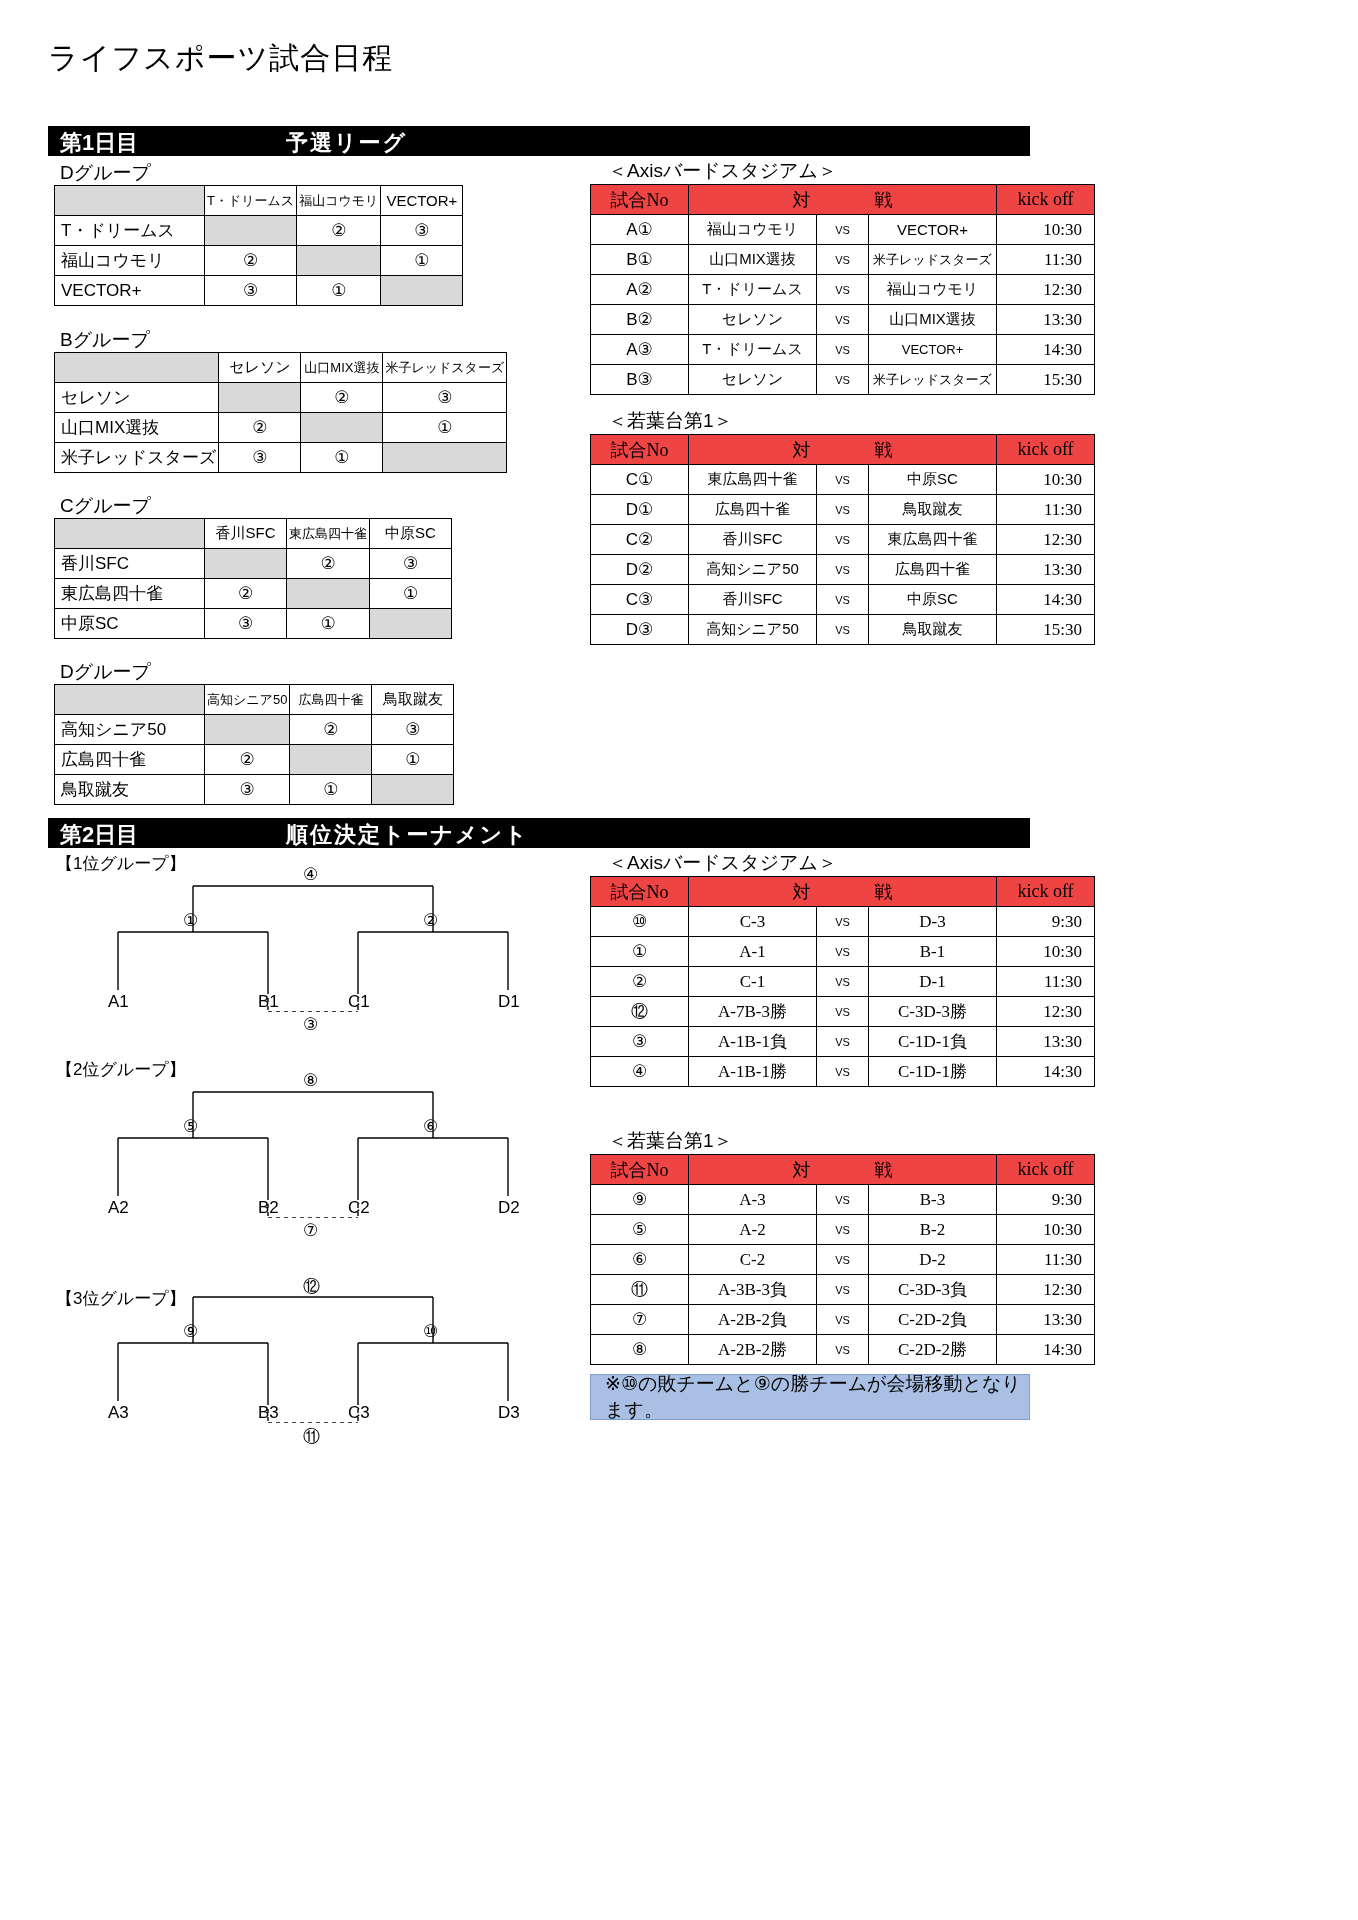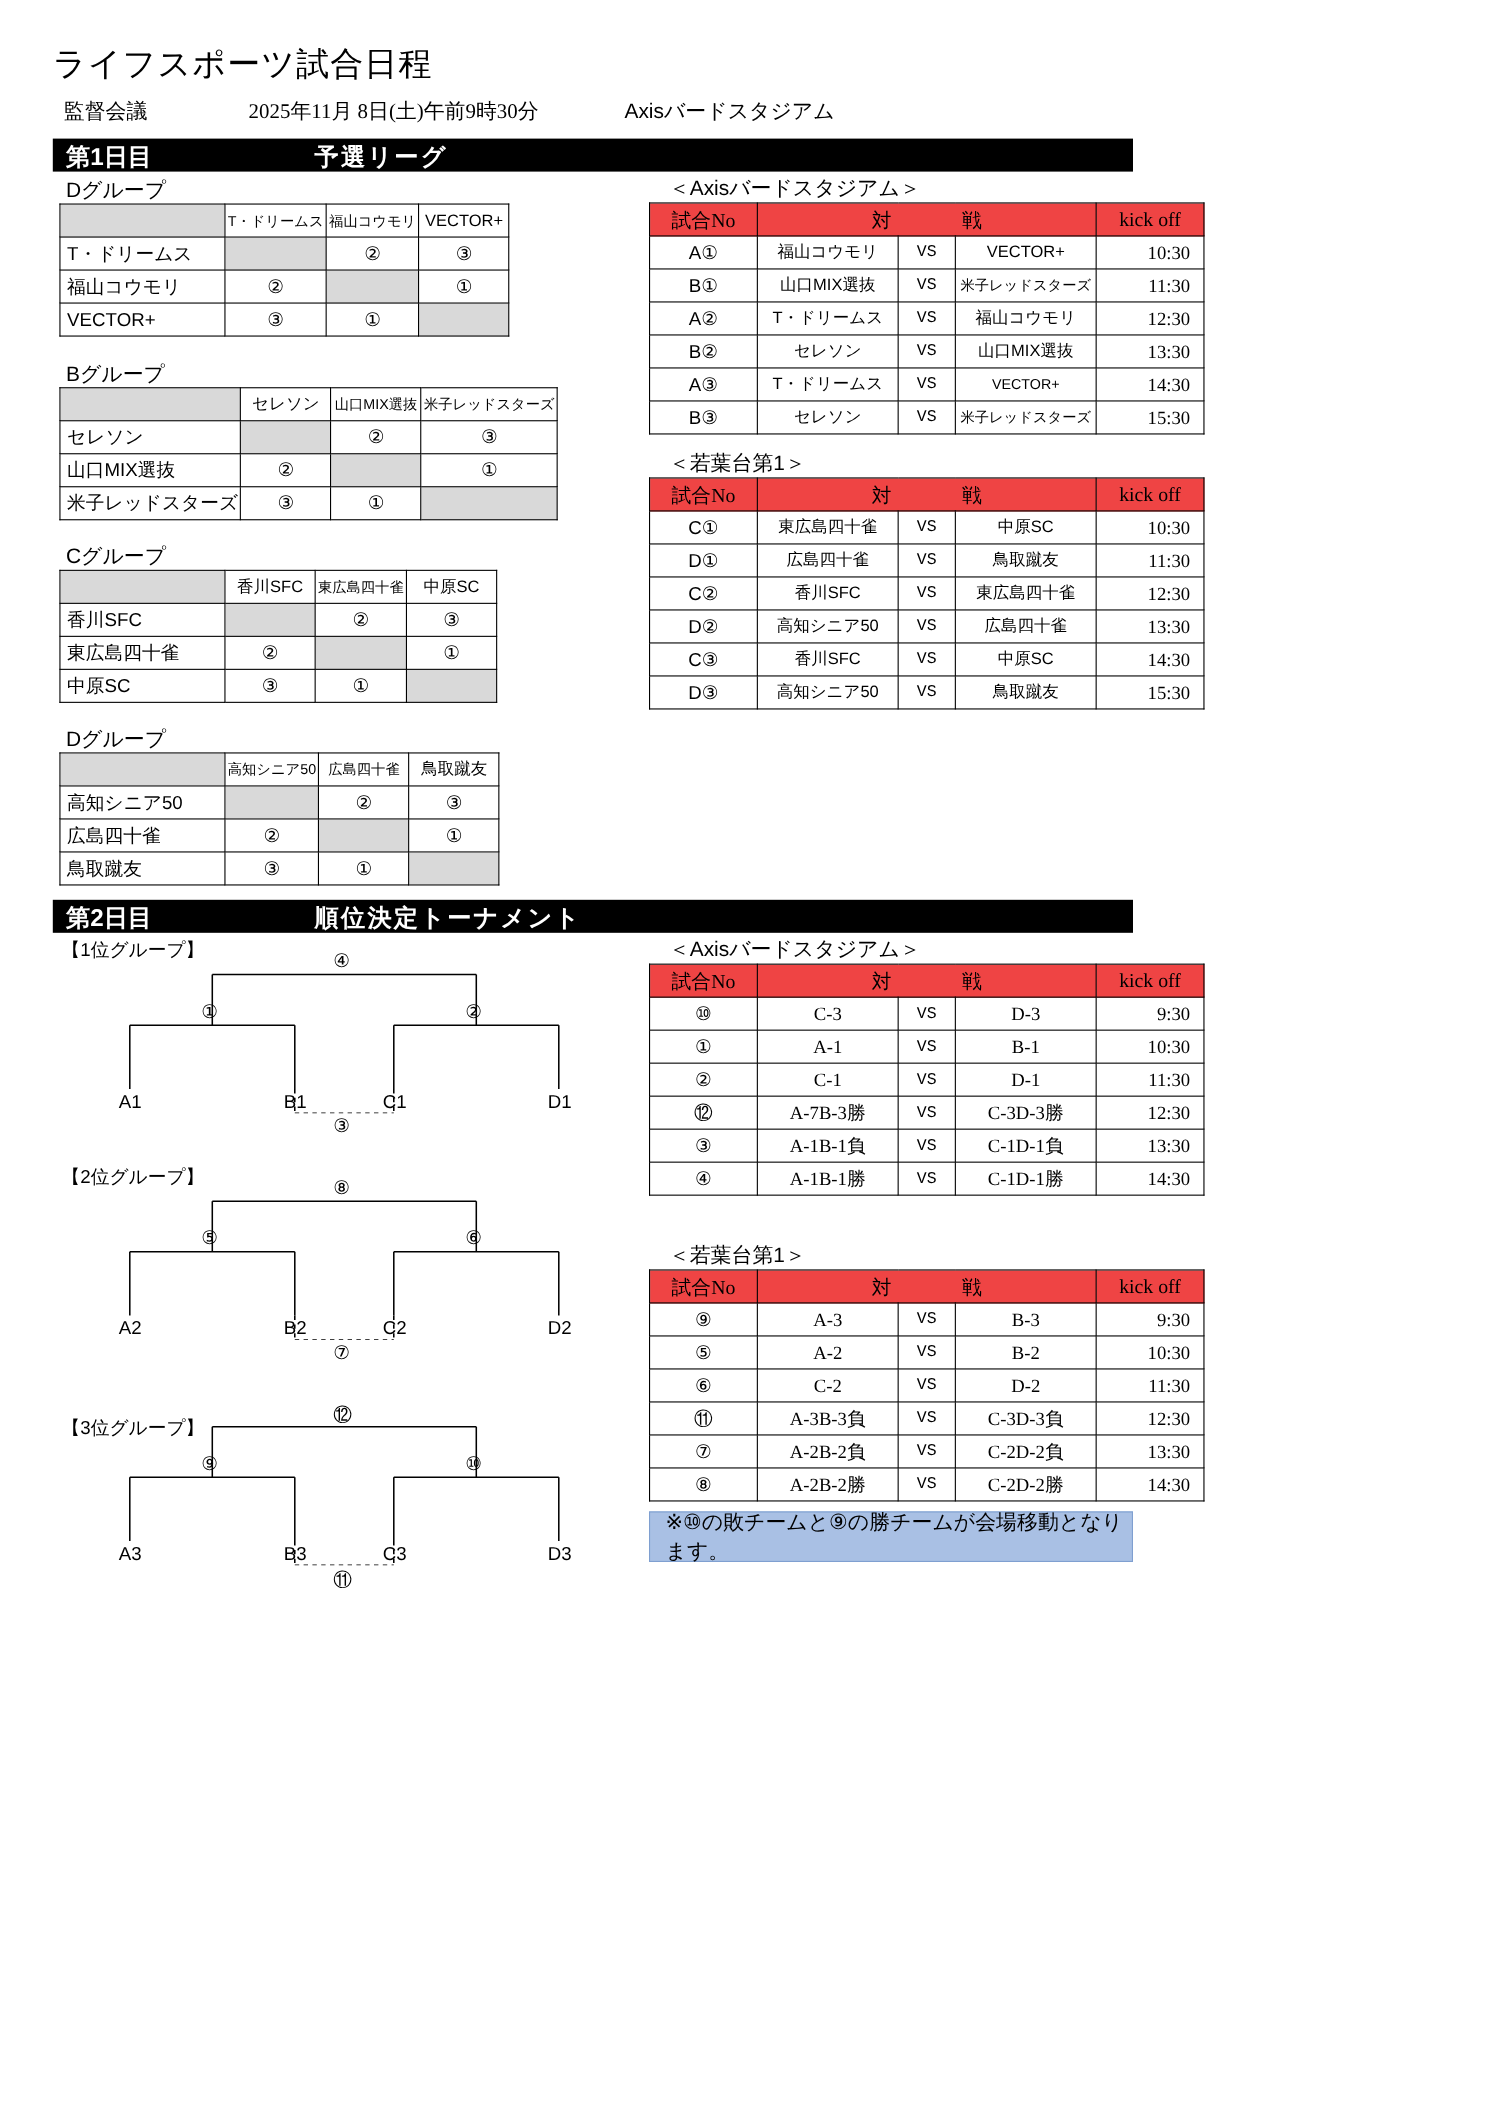--- a/index.html
+++ b/index.html
@@ -80,21 +80,21 @@
   table.sched th { background:#ef4444; font-size:18px; }
   table.sched th.oppo { letter-spacing:0; }
   table.sched td.ko { text-align:right; padding-right:12px; font-size:17px; }
   table.sched col.cno { width:98px; }
   table.sched col.cl  { width:128px; }
   table.sched col.cvs { width:52px; }
   table.sched col.cr  { width:128px; }
   table.sched col.cko { width:98px; }
   .team-s { font-size:13px; }
   .team-m { font-size:15px; }
-  .vs { font-family:Liberation Mono, monospace; font-size:15px; }
+  .vs { font-family:Liberation Sans, sans-serif; font-size:11px; }
   .serif { font-family:"Liberation Serif","DejaVu Serif",serif; }
   .oppo-head { display:flex; justify-content:center; gap:64px; }
 
   
   .brk { position:absolute; }
   .brk-label { position:absolute; font-size:17px; }
   .brk svg { display:block; }
   .brk .seed { position:absolute; font-size:17px; }
   .brk .mno  { position:absolute; font-size:17px; }
 
@@ -108,23 +108,20 @@
     padding-left:14px;
   }
 </style>
 </head>
 <body>
 
 <div class="page">
 
   <div class="doc-title">ライフスポーツ試合日程</div>
 
-  <div class="meeting-line">
-    <span>監督会議</span><span class="sp1"></span><span class="serif">2025年11月 8日(土)午前9時30分</span><span class="sp2"></span><span>Axisバードスタジアム</span>
-  </div>
 
   <div class="daybar" style="top:126px;">
     <span class="dlabel">第1日目</span>
     <span class="dsub">予選リーグ</span>
   </div>
 
   <div id="day1-groups">
       <div class="grp-title" style="left: 60px; top: 160px;">Dグループ</div>
       <table class="rr" style="left: 54px; top: 185px;">
         <colgroup>

